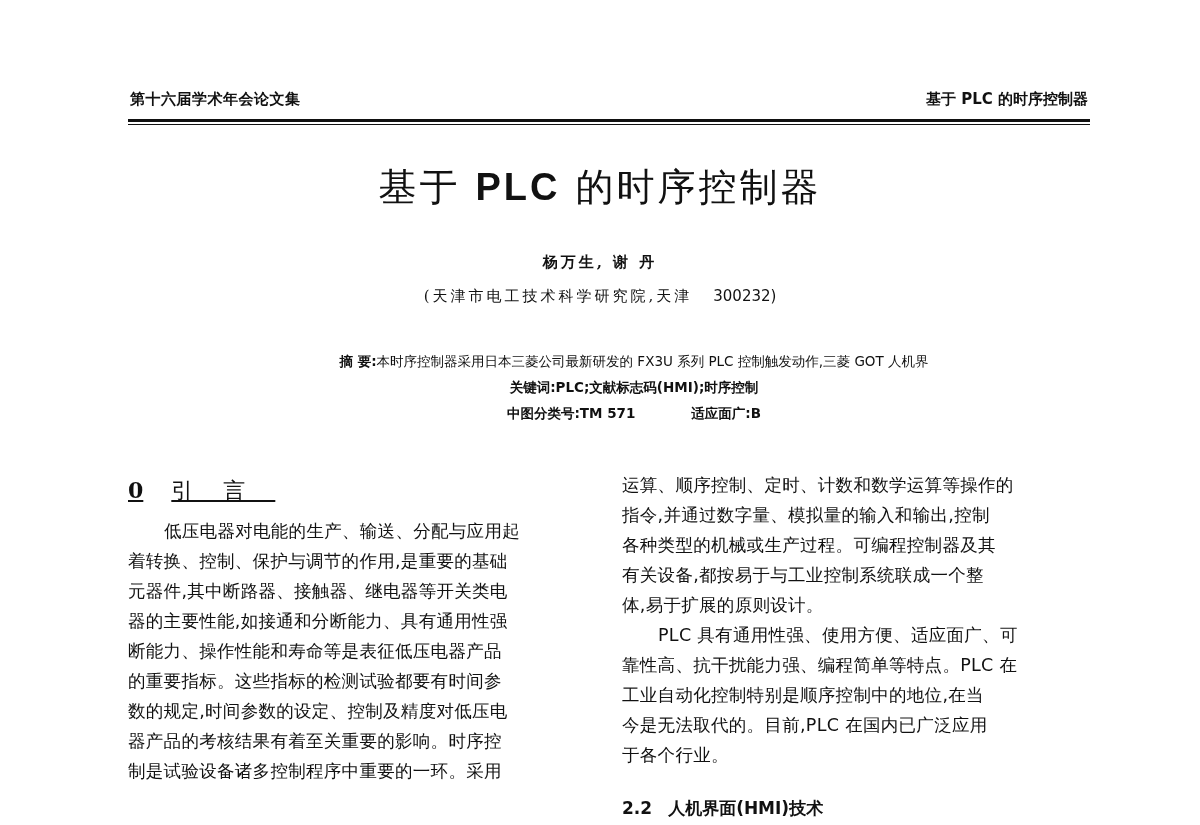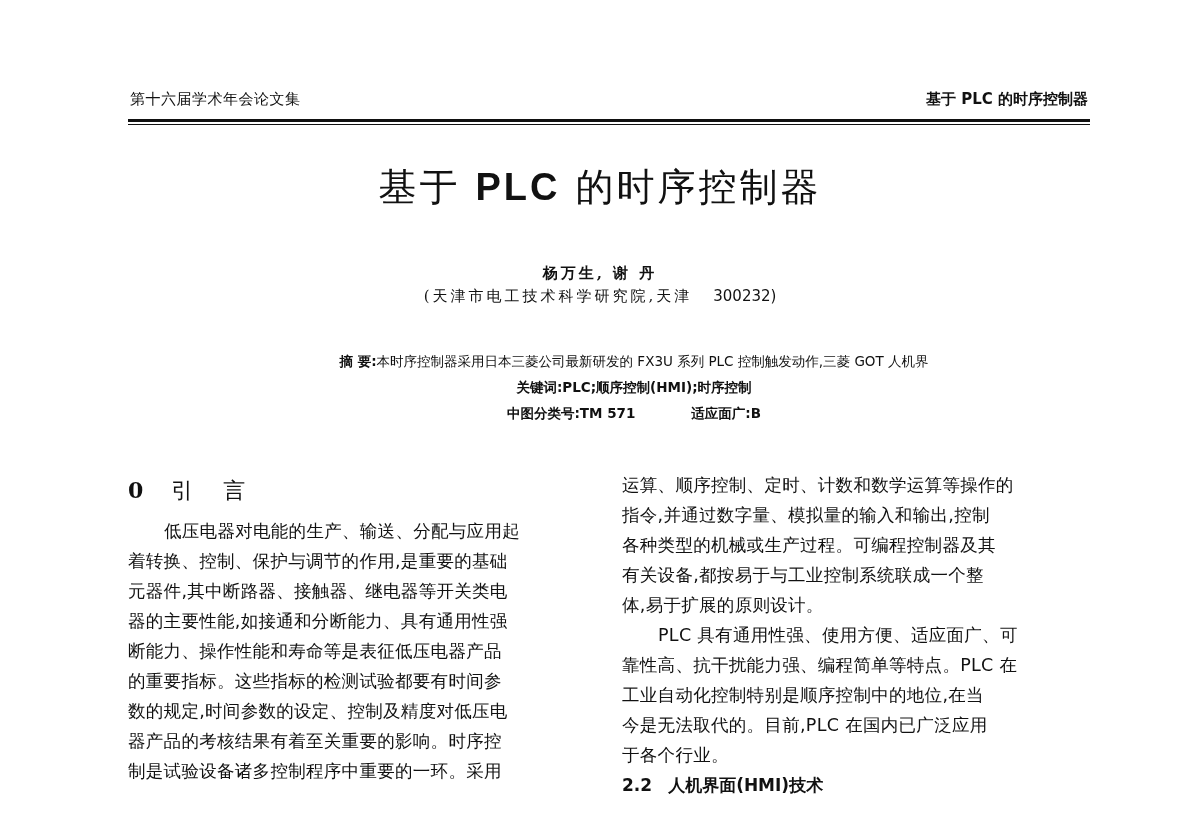--- a/index.html
+++ b/index.html
@@ -20,21 +20,21 @@
       top: 90px;
       left: 128px;
       width: 962px;
       height: 22px;
     }
     .rh-left {
       position: absolute;
       left: 2px;
       top: 0;
       font-family: "DejaVu Sans", "Liberation Sans", sans-serif;
-      font-weight: normal;
+      font-weight: bold;
       font-size: 15px;
       letter-spacing: 0.5px;
     }
     .rh-right {
       position: absolute;
       right: 2px;
       top: 0;
       font-family: "DejaVu Sans", "Liberation Sans", sans-serif;
       font-weight: bold;
       font-size: 15px;
@@ -79,21 +79,20 @@
     }
     .authors {
       position: absolute;
       top: 253px;
       left: 0;
       width: 1200px;
       text-align: center;
       font-size: 15px;
       font-weight: bold;
       letter-spacing: 3px;
-      margin-top: 11px;
     }
     .affiliation {
       position: absolute;
       top: 287px;
       left: 0;
       width: 1200px;
       text-align: center;
       font-size: 15px;
       letter-spacing: 3px;
     }
@@ -130,38 +129,40 @@
       font-size: 17.5px;
       line-height: 30px;
     }
     .col-left { left: 128px; }
     .col-right { left: 622px; }
     .section-heading {
       height: 44px;
       font-size: 22px;
       line-height: 36px;
       margin-top: 2px;
+      text-decoration: underline;
     }
     .section-heading .num {
       font-family: "DejaVu Serif", "Liberation Serif", serif;
       font-weight: bold;
       margin-right: 28px;
     }
     .section-heading .txt { letter-spacing: 30px; }
     .para-line {
       height: 30px;
       white-space: nowrap;
       letter-spacing: 0.3px;
     }
     .para-line.indent { padding-left: 36px; }
     .subsection-heading {
       height: 30px;
       font-weight: bold;
       font-size: 17px;
       white-space: nowrap;
+      margin-top: 23px;
     }
     .subsection-heading .num { margin-right: 16px; }
   </style>
 </head>
 <body>
 
 <div class="running-header">
   <span class="rh-left">第十六届学术年会论文集</span>
   <span class="rh-right">基于 PLC 的时序控制器</span>
 </div>
@@ -170,21 +171,21 @@
   <div class="thin"></div>
 </div>
 
 <div class="title"><span>基于 </span><span class="latin">PLC</span><span> 的时序控制器</span></div>
 
 <div class="authors">杨万生,  谢  丹</div>
 <div class="affiliation"><span>(天津市电工技术科学研究院,天津</span><span class="zip">300232)</span></div>
 
 <div class="abstract-block">
   <div class="abs-line first"><span class="abs-label">摘  要:</span><span>本时序控制器采用日本三菱公司最新研发的 FX3U 系列 PLC 控制触发动作,三菱 GOT 人机界</span></div>
-  <div class="abs-line indent"><span>关键词:</span><span>PLC;顺序控制(HMI);时序控制</span></div>
+  <div class="abs-line indent"><span>关键词:</span><span>PLC;文献标志码(HMI);时序控制</span></div>
   <div class="abs-line indent"><span>中图分类号:</span><span>TM 571</span><span class="cls-gap"></span><span>适应面广:</span><span>B</span></div>
 </div>
 
 <div class="col col-left">
   <div class="section-heading"><span class="num">0</span><span class="txt">引言</span></div>
   <div class="para-line indent">低压电器对电能的生产、输送、分配与应用起</div>
   <div class="para-line">着转换、控制、保护与调节的作用,是重要的基础</div>
   <div class="para-line">元器件,其中断路器、接触器、继电器等开关类电</div>
   <div class="para-line">器的主要性能,如接通和分断能力、具有通用性强</div>
   <div class="para-line">断能力、操作性能和寿命等是表征低压电器产品</div>

